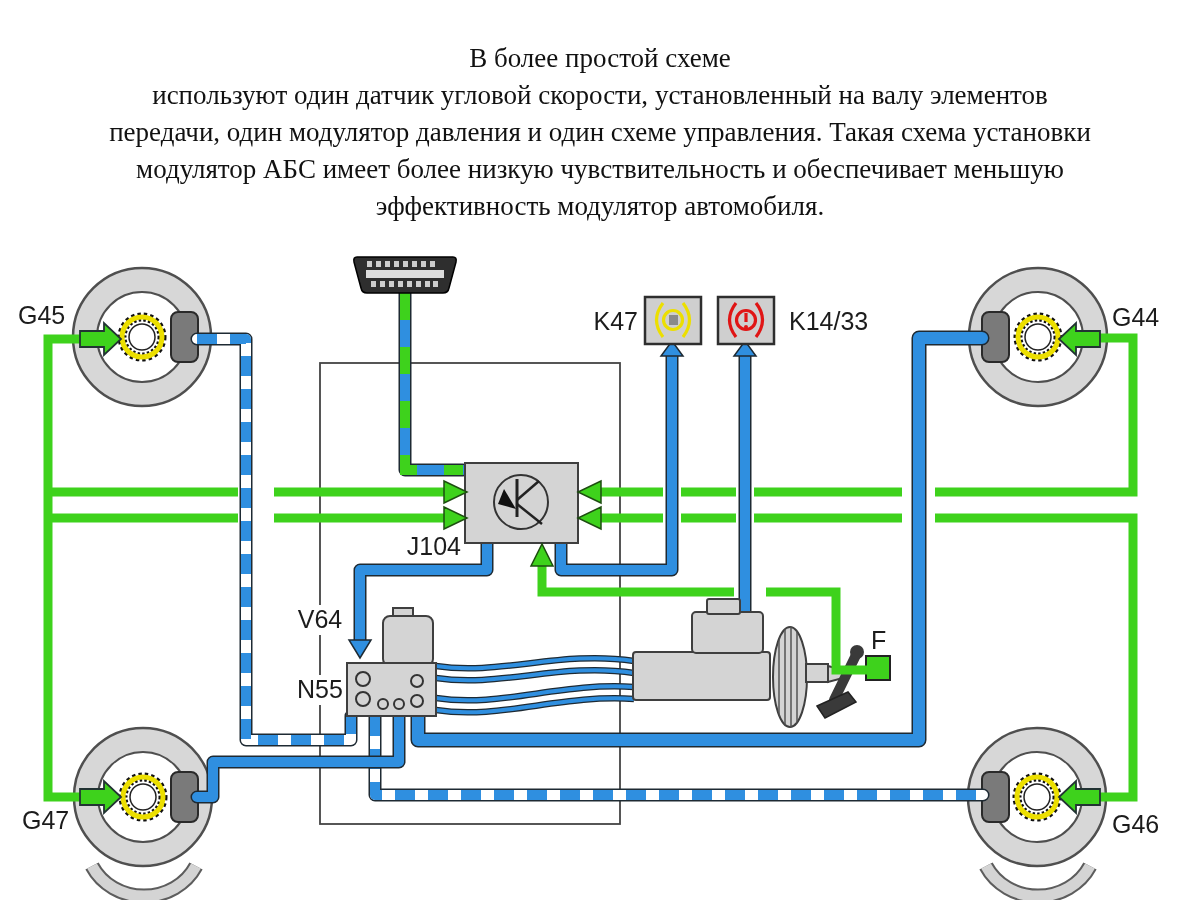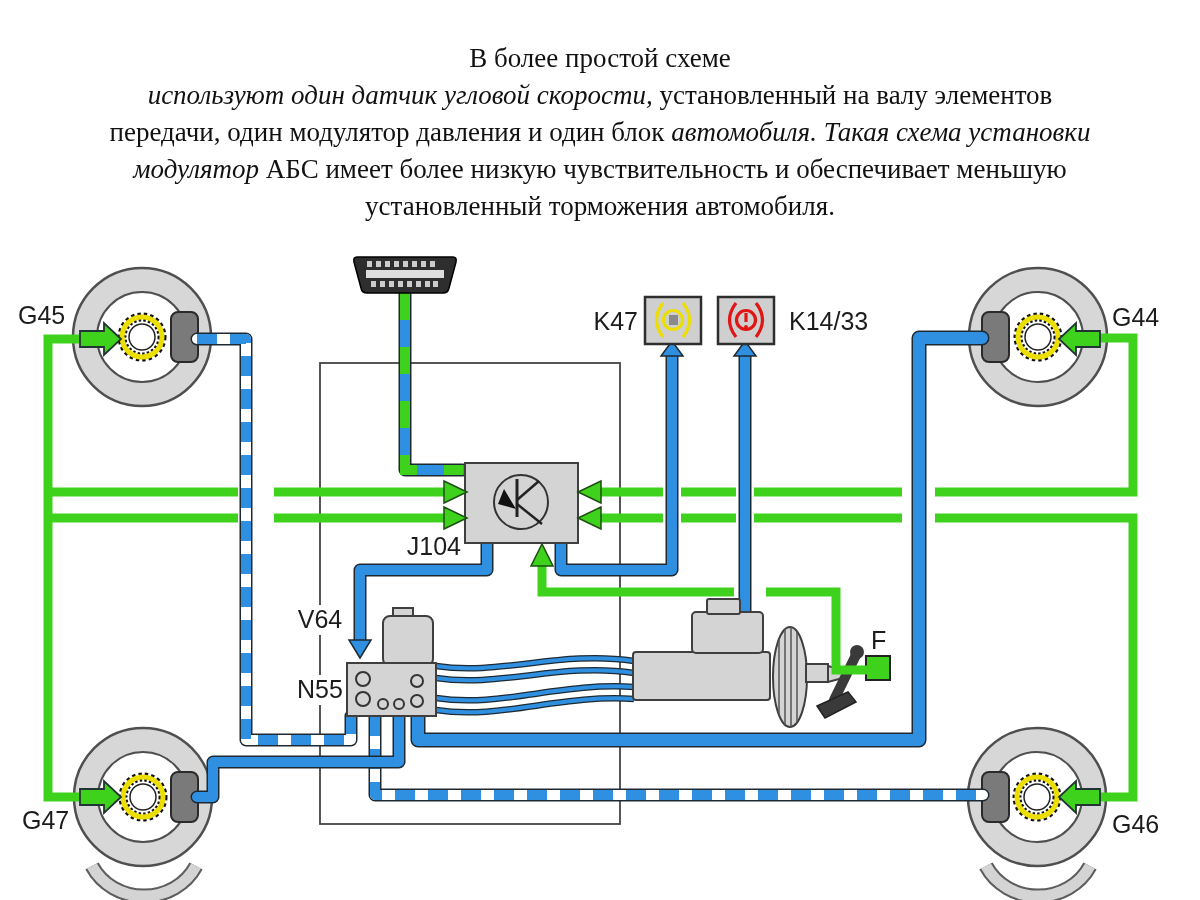--- a/index.html
+++ b/index.html
@@ -1,20 +1,20 @@
 <!DOCTYPE html>
 <html style="--green: #3ed21c; --blue: #2f8fe0; --outline: #1e2a33; --yellow: #ecdf00; --red: #e01515;"><head>
 <meta charset="utf-8">
 <style>
   html,body{margin:0;padding:0;background:#fff;}
   #page{position:relative;width:1200px;height:900px;background:#fff;overflow:hidden;
         font-family:"Liberation Serif", serif;}
   #caption{position:absolute;top:40px;left:40px;width:1120px;text-align:center;
            font-size:27px;line-height:37px;color:#111;}
-  #caption .it{font-style:italic;}
+  #caption .it{}
   #diagram-svg{position:absolute;top:0;left:0;}
 
   .rim{fill:#d7d7d7;stroke:#4f4f4f;stroke-width:2.5;}
   .rim-inner{fill:#ffffff;stroke:#4f4f4f;stroke-width:2;}
   .teeth{fill:#ffffff;stroke:#111;stroke-width:9;stroke-dasharray:3 2.6;}
   .tone{fill:none;stroke:var(--yellow,#ecdf00);stroke-width:5;}
   .hubc{fill:#ffffff;stroke:#222;stroke-width:1.5;}
   .caliper{fill:#7a7a7a;stroke:#2a2a2a;stroke-width:2;}
   .arc-o{fill:none;stroke:#5d5d5d;stroke-width:15;}
   .arc-i{fill:none;stroke:#d4d4d4;stroke-width:11;}
@@ -44,23 +44,23 @@
   .port{fill:none;stroke:#333;stroke-width:2;}
 </style>
 </head>
 <body>
 
 <div id="page">
 
   <div id="caption">
     <div><span>В более простой схеме</span></div>
     <div><span class="it">используют один датчик угловой скорости, </span><span>установленный на валу элементов</span></div>
-    <div><span>передачи, один модулятор давления и один блок </span><span class="it">автомобиля. Такая схема установки</span></div>
+    <div><span>передачи, один модулятор давления и один схеме </span><span class="it">управления. Такая схема установки</span></div>
     <div><span class="it">модулятор </span><span>АБС имеет более низкую чувствительность и обеспечивает меньшую</span></div>
-    <div><span>установленный торможения автомобиля.</span></div>
+    <div><span>эффективность модулятор автомобиля.</span></div>
   </div>
 
   <svg id="diagram-svg" width="1200" height="900" viewBox="0 0 1200 900">
 
     <defs>
       <clipPath id="boosterClip">
           <ellipse cx="790" cy="677" rx="17" ry="50"></ellipse>
         </clipPath>
     </defs>
 

